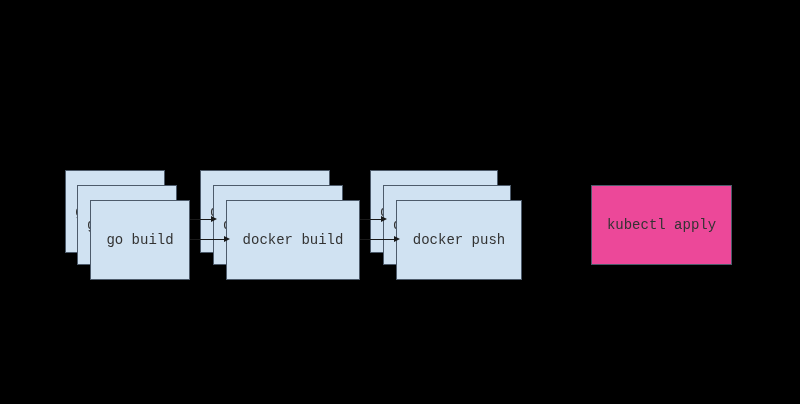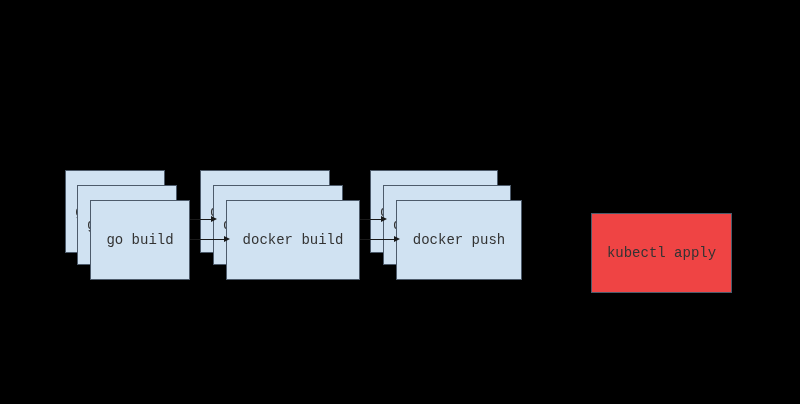--- a/index.html
+++ b/index.html
@@ -89,21 +89,21 @@
   <div class="node stack-back" style="left: 370px; top: 170px; width: 128px; height: 83px; background: rgb(208, 226, 242); border-color: rgb(77, 91, 107);">
     <span class="node-label" style="color: rgb(51, 51, 51);">docker push</span>
   </div>
   <div class="node stack-back" style="left: 383px; top: 185px; width: 128px; height: 80px; background: rgb(208, 226, 242); border-color: rgb(77, 91, 107);">
     <span class="node-label" style="color: rgb(51, 51, 51);">docker push</span>
   </div>
   <div class="node stack-front" style="left: 396px; top: 200px; width: 126px; height: 80px; background: rgb(208, 226, 242); border-color: rgb(77, 91, 107);">
     <span class="node-label" style="color: rgb(51, 51, 51);">docker push</span>
   </div>
 
-  <div class="node stack-front" style="left: 591px; top: 185px; width: 141px; height: 80px; background: #ef4444; border-color: rgb(77, 91, 107); margin-top: 28px;">
+  <div class="node stack-front" style="left: 591px; top: 185px; width: 141px; height: 80px; background: #ec4899; border-color: rgb(77, 91, 107);">
     <span class="node-label" style="color: rgb(51, 51, 51);">kubectl apply</span>
   </div>
 
   <div class="edge" style="left: 190px; top: 219px; width: 21px; background: rgb(26, 26, 26);"></div>
   <div class="arrowhead" style="left: 211px; top: 216px; border-left-color: rgb(26, 26, 26);"></div>
 
   <div class="edge" style="left: 190px; top: 239px; width: 34px; background: rgb(26, 26, 26);"></div>
   <div class="arrowhead" style="left: 224px; top: 236px; border-left-color: rgb(26, 26, 26);"></div>
 
   <div class="edge" style="left: 360px; top: 219px; width: 21px; background: rgb(26, 26, 26);"></div>

